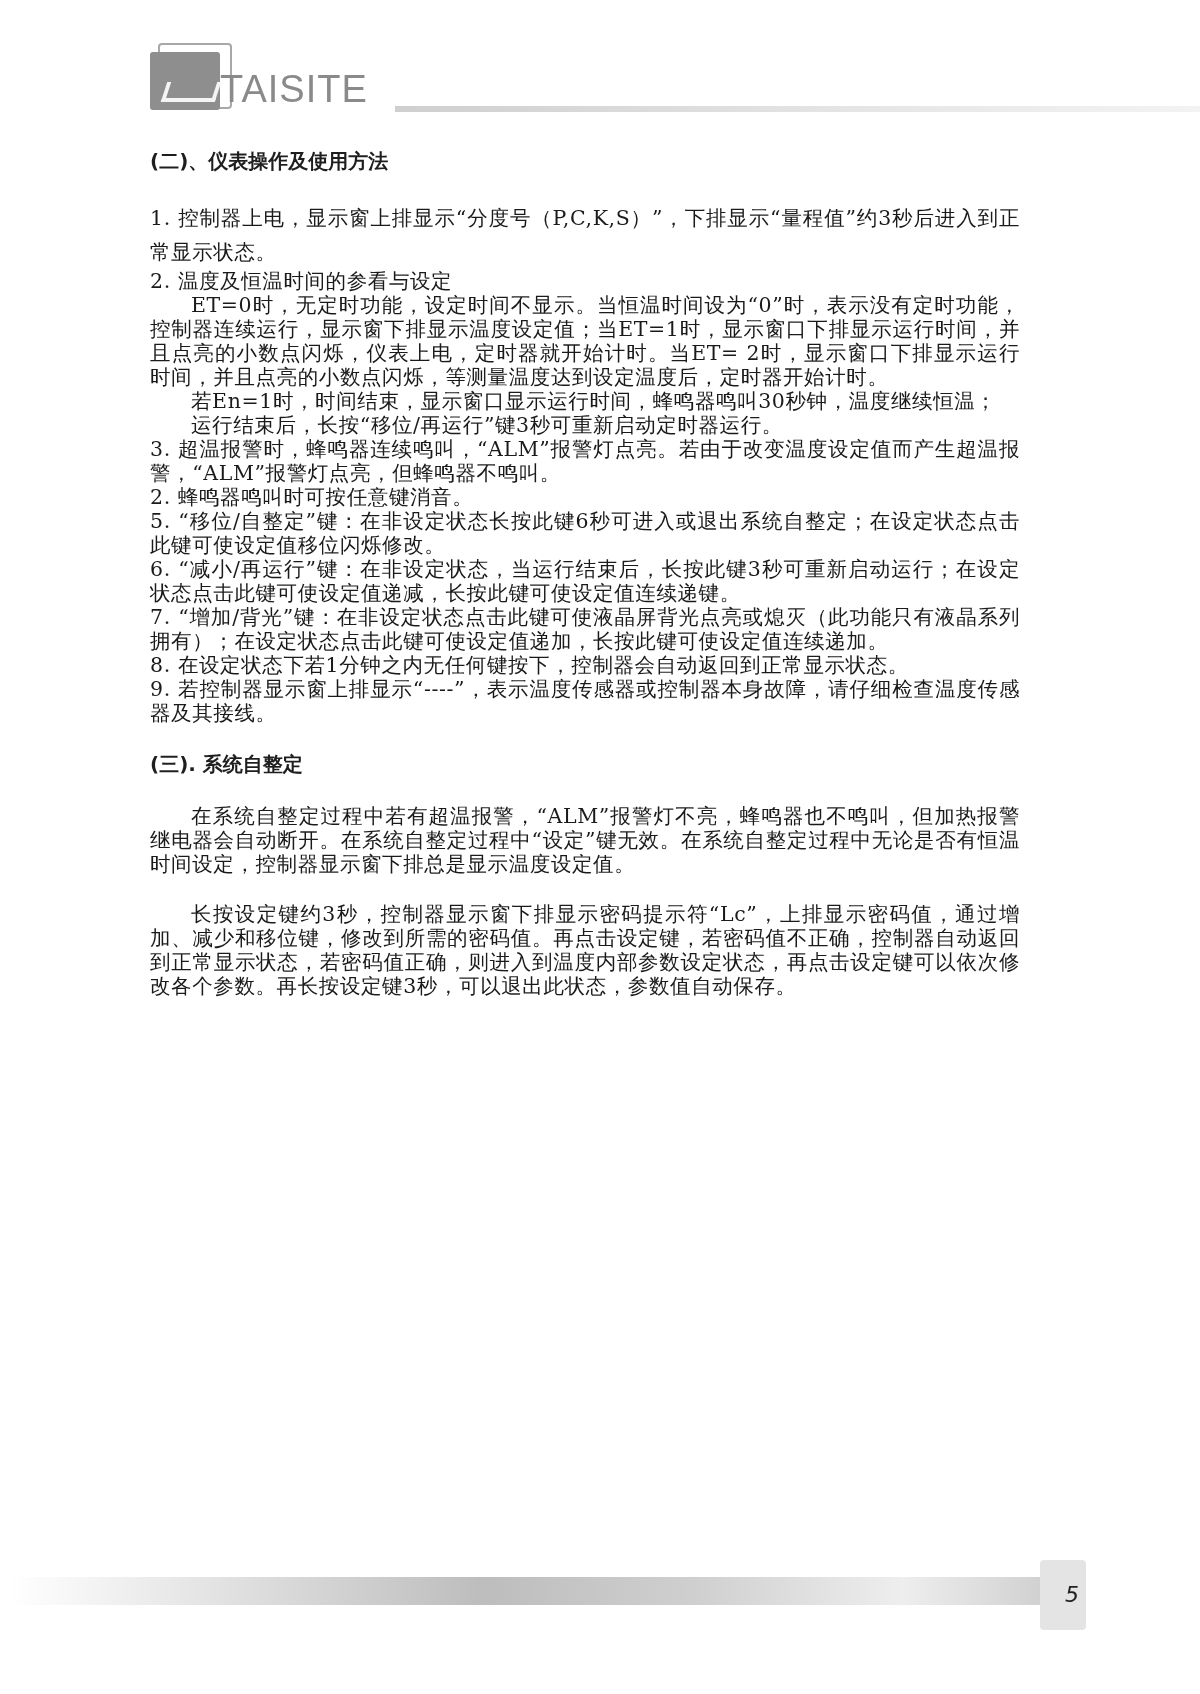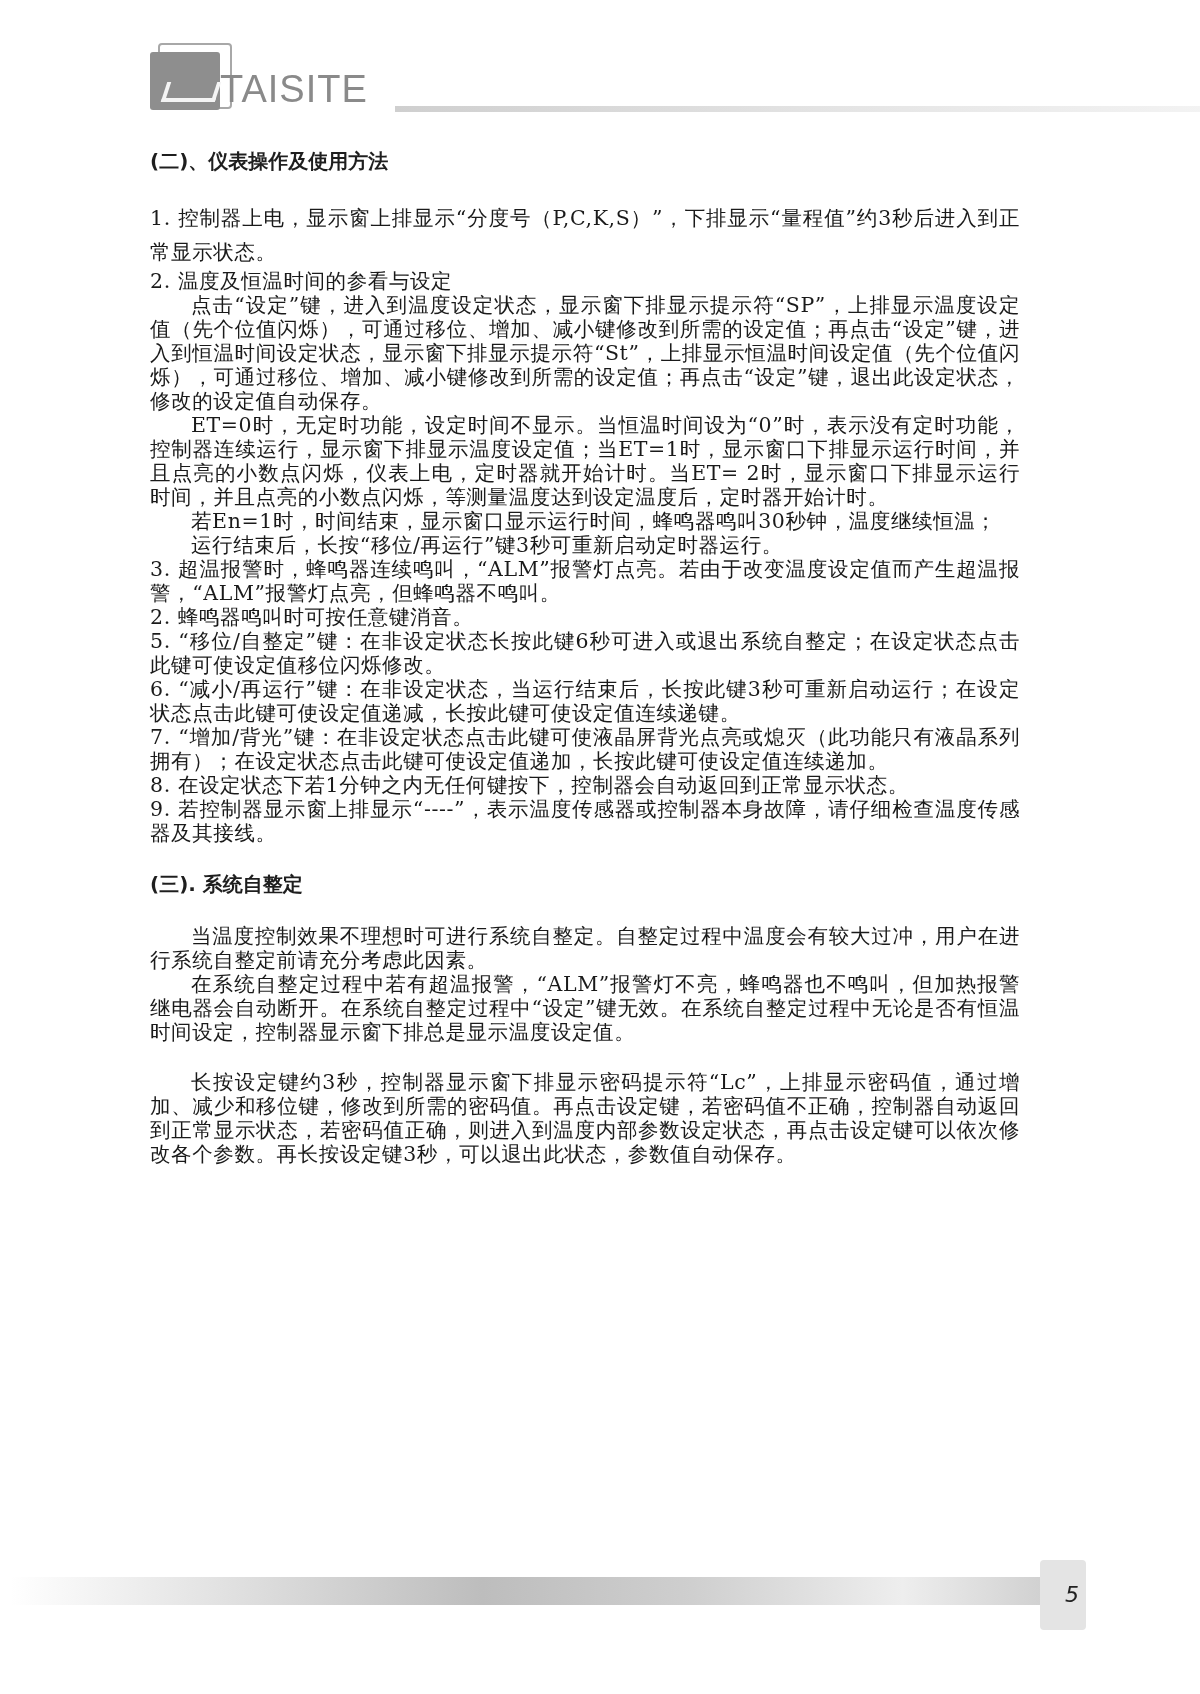--- a/index.html
+++ b/index.html
@@ -41,37 +41,35 @@
   <div class="brand">TAISITE</div>
   <div class="header-line"></div>
 </div>
 
 <div class="content">
 
   <h2 class="section-title">(二)、仪表操作及使用方法</h2>
   <div class="gap-m"></div>
   <p class="p" style="line-height:34px;">1. 控制器上电，显示窗上排显示“分度号（P,C,K,S）”，下排显示“量程值”约3秒后进入到正常显示状态。</p>
   <p class="p">2. 温度及恒温时间的参看与设定</p>
-  <p class="p indent">点击“设定”键，进入到温度设定状态，显示窗下排显示提示符“SP”，上排显示温度设定值（先个位值闪烁），可通过移位、增加、减小键修改到所需的设定值；再点击“设定”键，进入到恒温时间设定状态，显示窗下排显示提示符“St”，上排显示恒温时间设定值（先个位值闪烁），可通过移位、增加、减小键修改到所需的设定值；再点击“设定”键，退出此设定状态，修改的设定值自动保存。</p>
   <p class="p indent">ET=0时，无定时功能，设定时间不显示。当恒温时间设为“0”时，表示没有定时功能，控制器连续运行，显示窗下排显示温度设定值；当ET=1时，显示窗口下排显示运行时间，并且点亮的小数点闪烁，仪表上电，定时器就开始计时。当ET= 2时，显示窗口下排显示运行时间，并且点亮的小数点闪烁，等测量温度达到设定温度后，定时器开始计时。</p>
   <p class="p indent">若En=1时，时间结束，显示窗口显示运行时间，蜂鸣器鸣叫30秒钟，温度继续恒温；</p>
   <p class="p indent">运行结束后，长按“移位/再运行”键3秒可重新启动定时器运行。</p>
   <p class="p">3. 超温报警时，蜂鸣器连续鸣叫，“ALM”报警灯点亮。若由于改变温度设定值而产生超温报警，“ALM”报警灯点亮，但蜂鸣器不鸣叫。</p>
   <p class="p">2. 蜂鸣器鸣叫时可按任意键消音。</p>
   <p class="p">5. “移位/自整定”键：在非设定状态长按此键6秒可进入或退出系统自整定；在设定状态点击此键可使设定值移位闪烁修改。</p>
   <p class="p">6. “减小/再运行”键：在非设定状态，当运行结束后，长按此键3秒可重新启动运行；在设定状态点击此键可使设定值递减，长按此键可使设定值连续递键。</p>
   <p class="p">7. “增加/背光”键：在非设定状态点击此键可使液晶屏背光点亮或熄灭（此功能只有液晶系列拥有）；在设定状态点击此键可使设定值递加，长按此键可使设定值连续递加。</p>
   <p class="p">8. 在设定状态下若1分钟之内无任何键按下，控制器会自动返回到正常显示状态。</p>
   <p class="p">9. 若控制器显示窗上排显示“----”，表示温度传感器或控制器本身故障，请仔细检查温度传感器及其接线。</p>
 
   <div class="gap-m"></div>
 
   <h2 class="section-title">(三). 系统自整定</h2>
   <div class="gap-m"></div>
-  <p class="p indent">当温度控制效果不理想时可进行系统自整定。自整定过程中温度会有较大过冲，用户在进行系统自整定前请充分考虑此因素。</p>
   <p class="p indent">在系统自整定过程中若有超温报警，“ALM”报警灯不亮，蜂鸣器也不鸣叫，但加热报警继电器会自动断开。在系统自整定过程中“设定”键无效。在系统自整定过程中无论是否有恒温时间设定，控制器显示窗下排总是显示温度设定值。</p>
 
   <div class="gap-m"></div>
   <p class="p indent">长按设定键约3秒，控制器显示窗下排显示密码提示符“Lc”，上排显示密码值，通过增加、减少和移位键，修改到所需的密码值。再点击设定键，若密码值不正确，控制器自动返回到正常显示状态，若密码值正确，则进入到温度内部参数设定状态，再点击设定键可以依次修改各个参数。再长按设定键3秒，可以退出此状态，参数值自动保存。</p>
 </div>
 
 <div class="footer-bar"></div>
 <div class="page-tab"></div>
 <div class="page-num">5</div>
 

